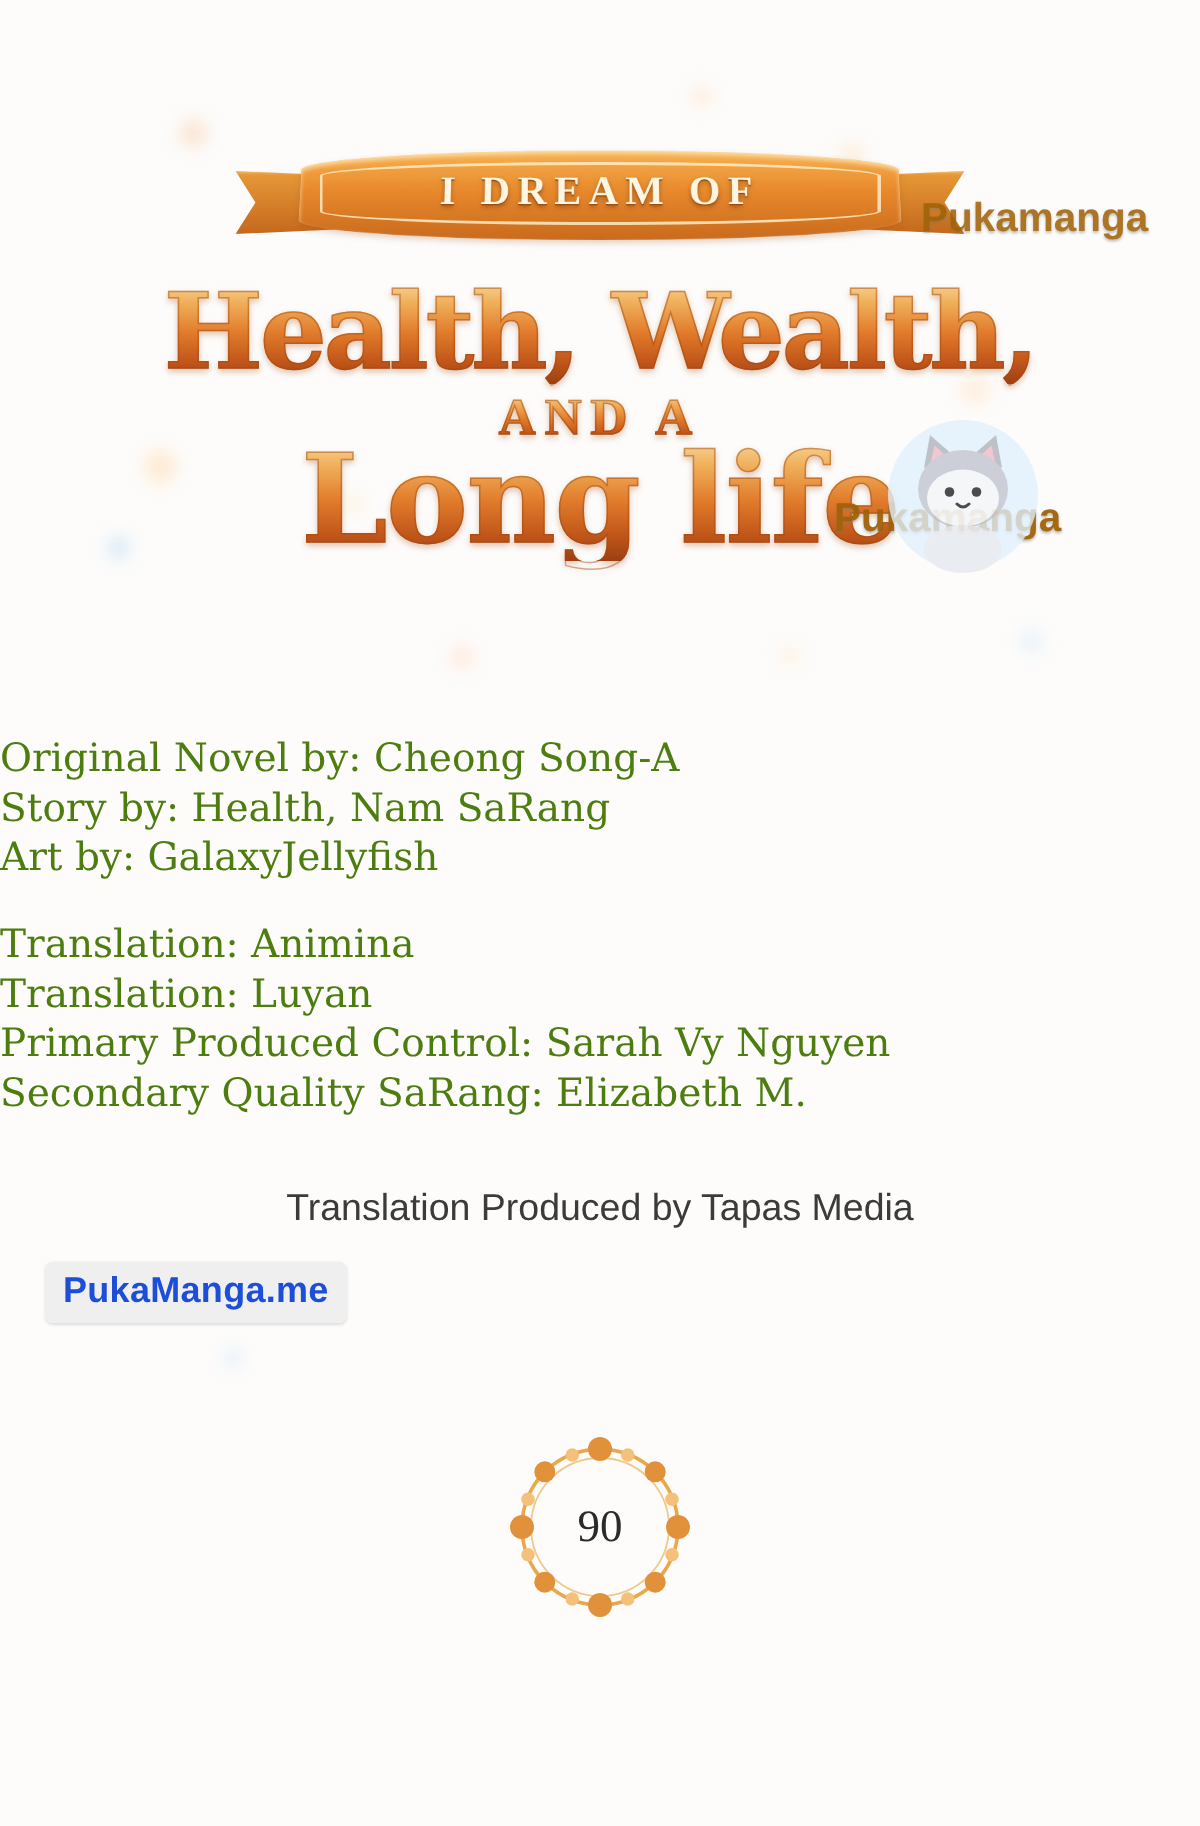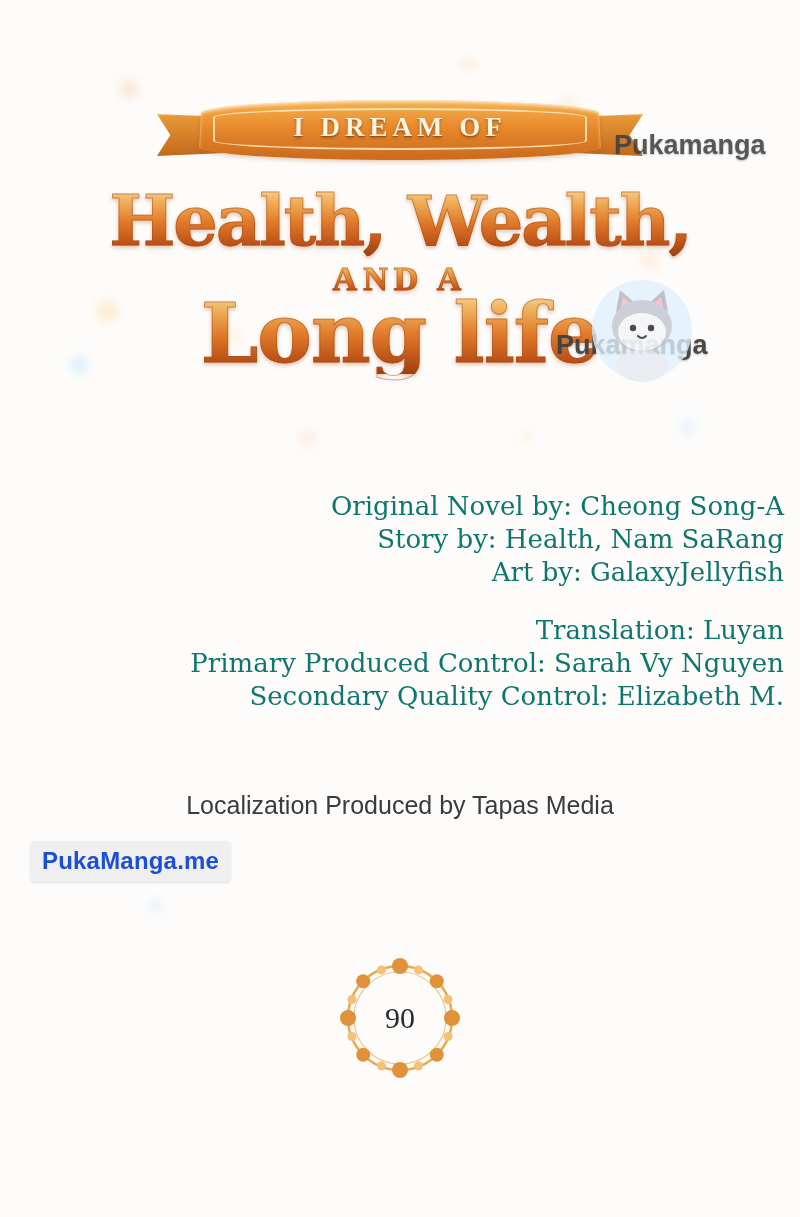--- a/index.html
+++ b/index.html
@@ -130,21 +130,21 @@
     font-size: 82px;
     letter-spacing: -1px;
     margin-top: -4px;
   }
 
   
   .wm-text {
     position: absolute;
     font-family: "Liberation Sans", sans-serif;
     font-weight: bold;
-    color: #404040;
+    color: #a16207;
     opacity: .88;
     text-shadow: 0 1px 2px rgba(120,120,120,.55);
     pointer-events: none;
   }
   .wm1 { top: 130px; left: 614px; font-size: 27px; }
   .wm2 { top: 330px; left: 556px; font-size: 27px; opacity:.95; }
 
   .wm-cat {
     position: absolute;
     top: 278px;
@@ -168,22 +168,22 @@
     color: #1d4ed8;
     letter-spacing: .2px;
     box-shadow: 0 1px 2px rgba(0,0,0,.12);
   }
 
   
   .credits {
     position: absolute;
     left: 0;
     width: 784px;
-    text-align: right;
-    color: #0f766e;
+    text-align: left;
+    color: #4d7c0f;
     font-family: "DejaVu Serif", serif;
   }
   .credits-1 { top: 490px; }
   .credits-2 { top: 614px; }
   .credits-1 .cl { font-size: 26px; line-height: 1.27; }
   .credits-2 .cl { font-size: 26px; line-height: 1.27; }
   .credits .cl { font-weight: 500; }
 
   .localization {
     position: absolute;
@@ -270,26 +270,27 @@
 
   <div class="wm-badge">PukaManga.me</div>
 
   <div class="credits credits-1">
     <div class="cl">Original Novel by: Cheong Song-A</div>
     <div class="cl">Story by: Health, Nam SaRang</div>
     <div class="cl">Art by: GalaxyJellyfish</div>
   </div>
 
   <div class="credits credits-2">
+    <div class="cl">Translation: Animina</div>
     <div class="cl">Translation: Luyan</div>
     <div class="cl">Primary Produced Control: Sarah Vy Nguyen</div>
-    <div class="cl">Secondary Quality Control: Elizabeth M.</div>
+    <div class="cl">Secondary Quality SaRang: Elizabeth M.</div>
   </div>
 
-  <div class="localization">Localization Produced by Tapas Media</div>
+  <div class="localization">Translation Produced by Tapas Media</div>
 
   <div class="medallion">
     <svg viewBox="0 0 146 146" width="146" height="146">
       <circle cx="73" cy="73" r="52" fill="none" stroke="#e8a84e" stroke-width="2.5"></circle>
       <circle cx="73" cy="73" r="46" fill="none" stroke="#f0c98a" stroke-width="1.2"></circle>
       <g fill="#e0913a">
         <circle cx="73" cy="21" r="8"></circle>
         <circle cx="109.8" cy="36.2" r="7"></circle>
         <circle cx="125" cy="73" r="8"></circle>
         <circle cx="109.8" cy="109.8" r="7"></circle>

